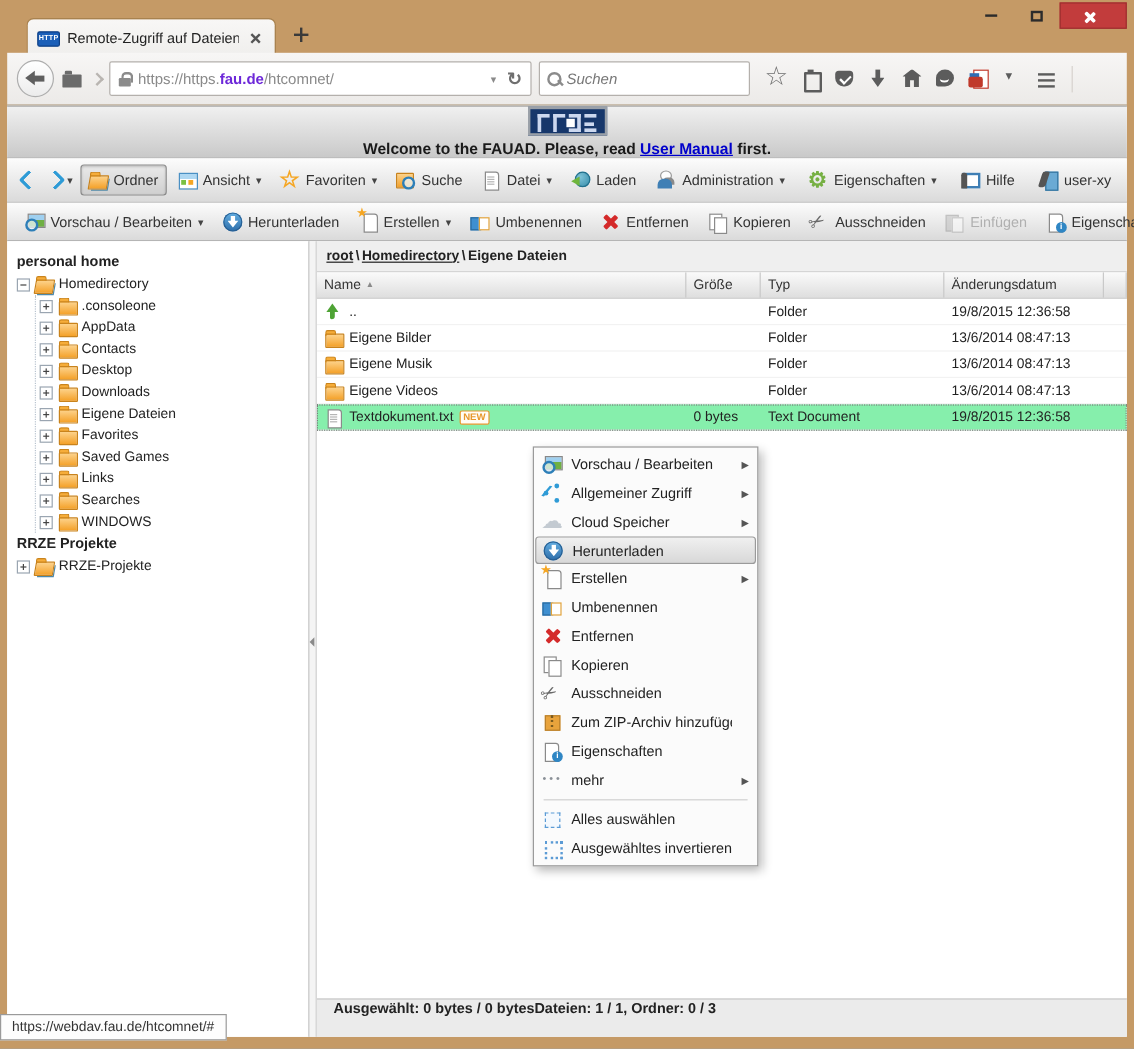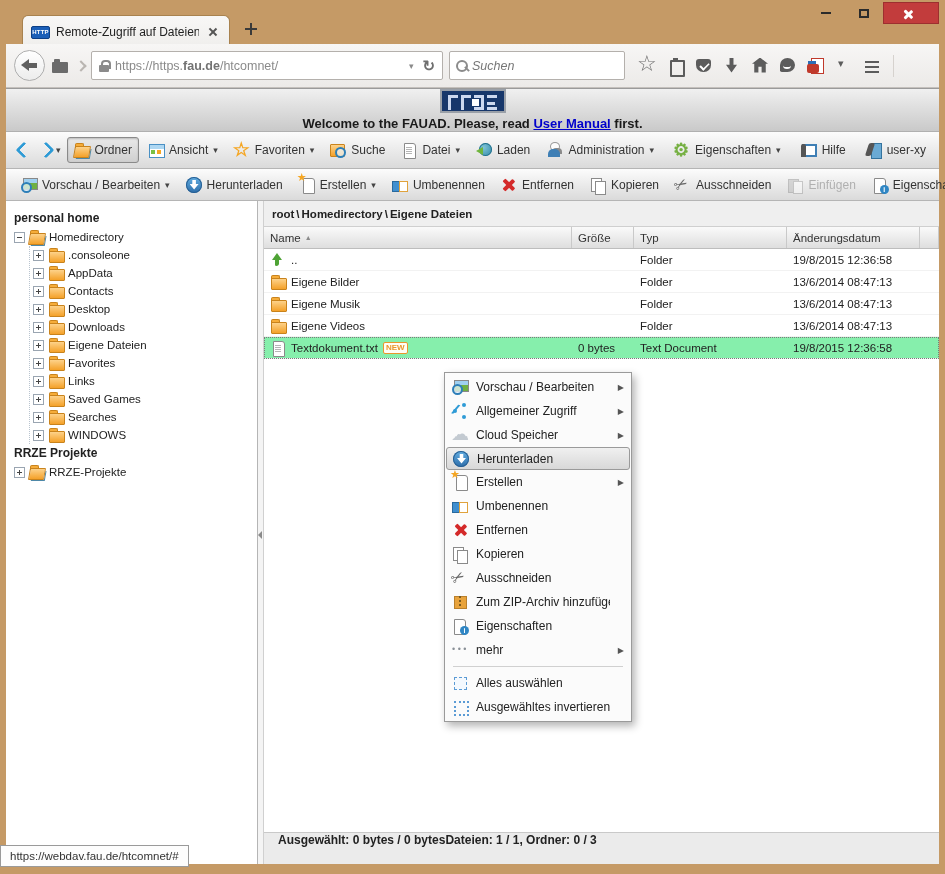--- a/index.html
+++ b/index.html
@@ -32,21 +32,21 @@
   .backbtn::after{content:"";position:absolute;left:13px;top:12px;width:9px;height:5px;background:#5f5f5f}
   .libicon{position:relative;width:20px;height:18px;flex:none}
   .libicon::before{content:"";position:absolute;left:1px;top:5px;width:16px;height:11px;background:#6b6b6b;border-radius:1px}
   .libicon::after{content:"";position:absolute;left:3px;top:2px;width:6px;height:3px;background:#6b6b6b;border-radius:1px 1px 0 0}
   .crumbsep{width:8px;height:8px;border-top:2px solid #b9b5b1;border-right:2px solid #b9b5b1;transform:rotate(45deg);flex:none}
   .urlbar{flex:none;width:352px;height:29px;background:#fff;border:1px solid #b4b0ac;border-radius:2px;display:flex;align-items:center;padding:0 4px;gap:4px;font-size:12.5px}
   .lock{position:relative;width:15px;height:16px;flex:none}
   .lock::before{content:"";position:absolute;left:3px;top:7px;width:10px;height:7px;background:#8b8b8b;border-radius:1px}
   .lock::after{content:"";position:absolute;left:5px;top:2px;width:6px;height:7px;border:2px solid #8b8b8b;border-bottom:none;border-radius:4px 4px 0 0}
   .urltext{flex:1;white-space:nowrap;overflow:hidden;color:#8a8a8a}
-  .urltext .domain{color:#737373;font-weight:bold}
+  .urltext .domain{color:#6d28d9;font-weight:bold}
   .urlcaret{color:#8a8a8a;font-size:9px;padding:0 2px}
   .reload{color:#6f6f6f;font-size:15px;font-weight:bold;padding:0 3px}
   .searchbar{flex:none;width:176px;height:29px;background:#fff;border:1px solid #b4b0ac;border-radius:2px;display:flex;align-items:center;padding:0 4px;gap:2px}
   .mag{position:relative;width:16px;height:16px;flex:none}
   .mag::before{content:"";position:absolute;left:2px;top:2px;width:8px;height:8px;border:2px solid #8b8b8b;border-radius:50%}
   .mag::after{content:"";position:absolute;left:10px;top:10px;width:6px;height:2px;background:#8b8b8b;transform:rotate(45deg)}
   .searchbar input{border:none;outline:none;flex:1;width:100px;font-size:12.5px;font-family:"Liberation Sans",sans-serif;background:transparent}
   .searchbar input::placeholder{font-style:italic;color:#777}
   .btnstrip{display:flex;align-items:center;gap:10px;margin-left:8px}
   .bicon{position:relative;width:18px;height:18px;flex:none}
@@ -151,21 +151,21 @@
   .main{flex:1;display:flex;min-height:0}
   .tree{width:252px;flex:none;background:#fff;border-right:1px solid #b5b5b5;padding:8px 0 0 8px;font-size:11.5px;color:#222;overflow:hidden}
   .treesection{font-weight:bold;font-size:12px;margin:2px 0 3px}
   .trow{display:flex;align-items:center;gap:4px;height:18px;white-space:nowrap}
   .children{margin-left:15px;border-left:1px dotted #b9c4cf;padding-left:3px}
   .splitter{width:6px;flex:none;background:#f4f4f4;border-right:1px solid #d0d0d0;position:relative}
   .splitter::before{content:"";position:absolute;left:0;top:330px;border-top:4px solid transparent;border-bottom:4px solid transparent;border-right:4px solid #8a8a8a}
 
   .rightcol{flex:1;display:flex;flex-direction:column;min-width:0}
   .crumbbar{height:26px;background:#efefef;border-bottom:1px solid #cfcfcf;display:flex;align-items:center;padding:0 8px;font-size:11.5px;font-weight:bold;color:#222;gap:0}
-  .crumb span.lnk{cursor:pointer}
+  .crumb span.lnk{text-decoration:underline;cursor:pointer}
   .crumb{display:flex}
   .crumb .part:not(:last-child)::after{content:"\\";margin:0 2px;text-decoration:none;display:inline-block}
 
   .fgrid{display:grid;grid-template-columns:308px 62px 153px 133px 1fr}
   .thead{height:22px;background:linear-gradient(#fafafa,#dedede);border-bottom:1px solid #bdbdbd;font-size:11.5px;color:#333}
   .thead .hc{display:flex;align-items:center;padding:0 6px;border-right:1px solid #c9c9c9;gap:4px;overflow:hidden}
   .sortarrow{font-size:7px;color:#8a8a8a}
   .rowsarea{flex:1;overflow:hidden;background:#fff}
   .frow{height:22px;font-size:11.5px;color:#222;border-bottom:1px solid #f2f2f2}
   .frow .cell{display:flex;align-items:center;padding:0 6px;gap:5px;overflow:hidden;white-space:nowrap}
@@ -430,27 +430,27 @@
 
             <div class="trow">
               <span class="i-plus"></span>
               <span class="icon i-folder"></span>
               <span>Favorites</span>
             </div>
 
             <div class="trow">
               <span class="i-plus"></span>
               <span class="icon i-folder"></span>
+              <span>Saved Games</span>
+            </div>
+
+            <div class="trow">
+              <span class="i-plus"></span>
+              <span class="icon i-folder"></span>
               <span>Links</span>
-            </div>
-
-            <div class="trow">
-              <span class="i-plus"></span>
-              <span class="icon i-folder"></span>
-              <span>Saved Games</span>
             </div>
 
             <div class="trow">
               <span class="i-plus"></span>
               <span class="icon i-folder"></span>
               <span>Searches</span>
             </div>
 
             <div class="trow">
               <span class="i-plus"></span>

